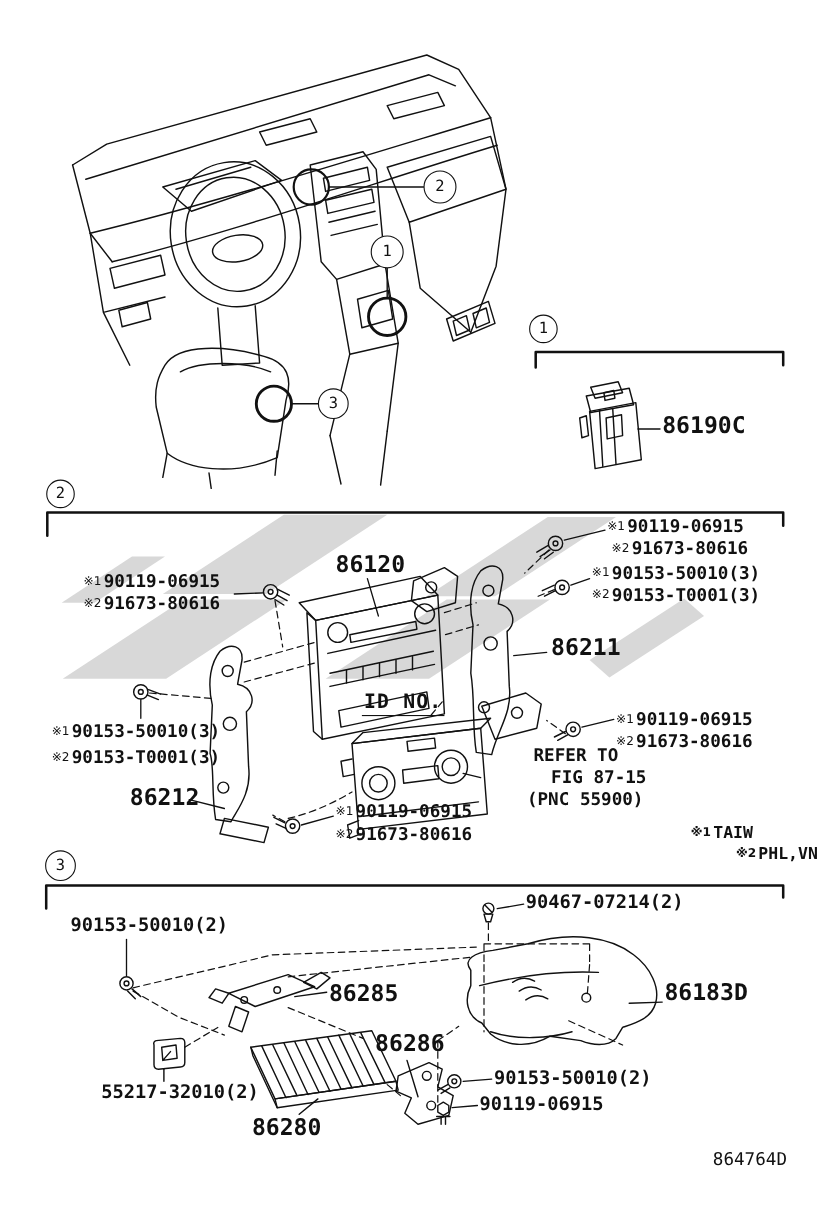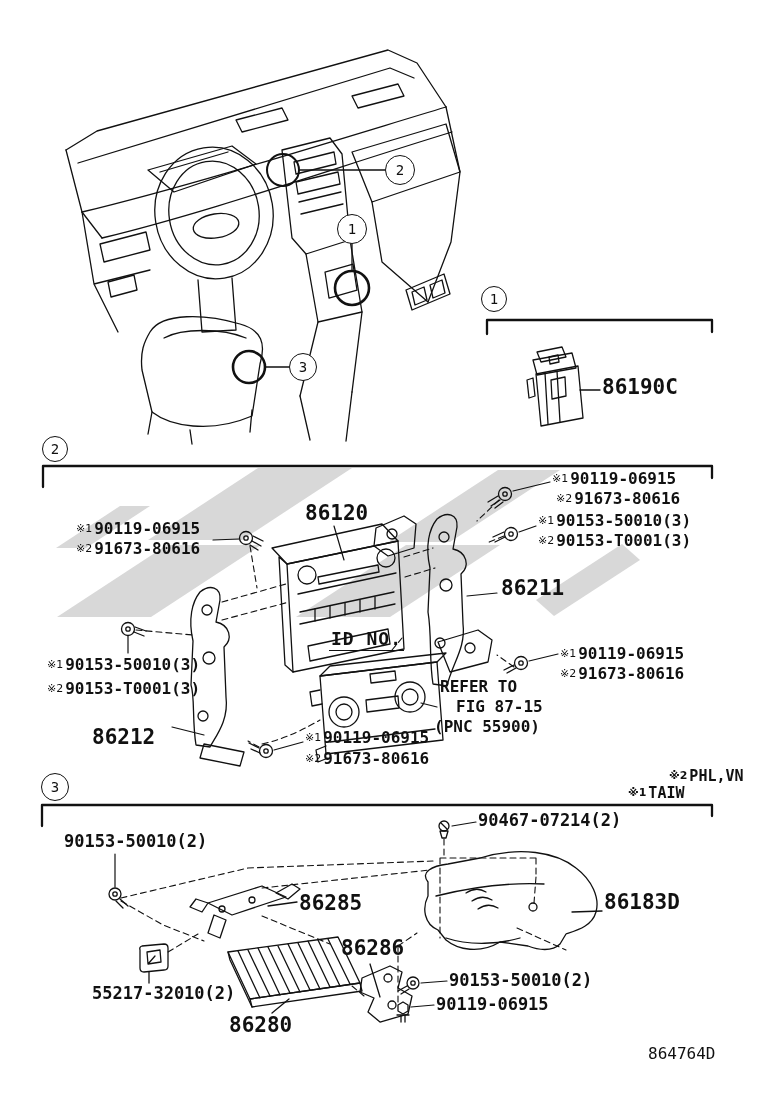--- a/index.html
+++ b/index.html
@@ -4,21 +4,21 @@
 <style>
   html,body{margin:0;padding:0;background:#ffffff;}
   .stage{position:relative;width:760px;height:1112px;background:#fff;overflow:hidden;
          font-family:"DejaVu Sans Mono",monospace;color:#111;}
   svg.art{position:absolute;left:0;top:0;}
   .lbl{position:absolute;white-space:nowrap;line-height:1.1;}
   .pn{font-weight:bold;font-size:21px;}
   .pn2{font-weight:bold;font-size:17px;}
   .alt-num{font-weight:bold;font-size:16px;}
   .star{font-size:11px;font-family:"DejaVu Sans",sans-serif;vertical-align:2px;margin-right:2px;}
-  .ref{font-weight:bold;font-size:16px;}
+  .ref{font-weight:bold;font-size:16px;padding-left:45px;}
   .idno{font-weight:bold;font-size:18px;border-bottom:1.5px solid #111;padding:0 2px 1px 2px;letter-spacing:1px;}
   .note{font-weight:bold;font-size:15px;}
   .fig{font-size:16px;}
   .circle{position:absolute;border:1.5px solid #111;border-radius:50%;
           display:flex;align-items:center;justify-content:center;
           font-size:14px;background:#fff;box-sizing:border-box;}
 </style>
 </head>
 <body>
 
@@ -273,41 +273,41 @@
       <span>2</span>
     </div>
 <div class="circle" style="left:41px;top:773px;width:28px;height:28px;">
       <span>3</span>
     </div>
 
 <div class="lbl pn" style="left:602px;top:376px;">86190C</div>
 
 <div class="lbl pn" style="left:305px;top:502px;">86120</div>
 <div class="lbl pn" style="left:501px;top:577px;">86211</div>
-<div class="lbl pn" style="left:92px;top:714px;margin-top:12px;">86212</div>
+<div class="lbl pn" style="left:118px;top:714px;">86212</div>
 <div class="lbl idno" style="left:329px;top:629px;">ID NO.</div>
 
 <div class="lbl" style="left:76px;top:520px;"><span class="star">※1</span><span class="alt-num">90119-06915</span></div>
 <div class="lbl" style="left:76px;top:540px;"><span class="star">※2</span><span class="alt-num">91673-80616</span></div>
 <div class="lbl" style="left:552px;top:470px;"><span class="star">※1</span><span class="alt-num">90119-06915</span></div>
 <div class="lbl" style="left:556px;top:490px;"><span class="star">※2</span><span class="alt-num">91673-80616</span></div>
 <div class="lbl" style="left:538px;top:512px;"><span class="star">※1</span><span class="alt-num">90153-50010(3)</span></div>
 <div class="lbl" style="left:538px;top:532px;"><span class="star">※2</span><span class="alt-num">90153-T0001(3)</span></div>
 <div class="lbl" style="left:47px;top:656px;"><span class="star">※1</span><span class="alt-num">90153-50010(3)</span></div>
 <div class="lbl" style="left:47px;top:680px;"><span class="star">※2</span><span class="alt-num">90153-T0001(3)</span></div>
 <div class="lbl" style="left:560px;top:645px;"><span class="star">※1</span><span class="alt-num">90119-06915</span></div>
 <div class="lbl" style="left:560px;top:665px;"><span class="star">※2</span><span class="alt-num">91673-80616</span></div>
 <div class="lbl" style="left:305px;top:729px;"><span class="star">※1</span><span class="alt-num">90119-06915</span></div>
 <div class="lbl" style="left:305px;top:750px;"><span class="star">※2</span><span class="alt-num">91673-80616</span></div>
 
 <div class="lbl ref" style="left:440px;top:678px;">REFER TO</div>
 <div class="lbl ref" style="left:440px;top:698px;margin-left:16px;">FIG 87-15</div>
 <div class="lbl ref" style="left:434px;top:718px;">(PNC 55900)</div>
 
-<div class="lbl note" style="left:628px;top:749px;margin-top:36px;"><span class="star">※1</span><span>TAIW</span></div>
+<div class="lbl note" style="left:628px;top:749px;"><span class="star">※1</span><span>TAIW</span></div>
 <div class="lbl note" style="left:648px;top:768px;margin-left:21px;"><span class="star">※2</span><span>PHL,VN</span></div>
 
 <div class="lbl pn2" style="left:478px;top:811px;">90467-07214(2)</div>
 <div class="lbl pn2" style="left:64px;top:832px;">90153-50010(2)</div>
 <div class="lbl pn" style="left:299px;top:892px;">86285</div>
 <div class="lbl pn" style="left:604px;top:891px;">86183D</div>
 <div class="lbl pn" style="left:341px;top:937px;">86286</div>
 <div class="lbl pn2" style="left:449px;top:971px;">90153-50010(2)</div>
 <div class="lbl pn2" style="left:436px;top:995px;">90119-06915</div>
 <div class="lbl pn2" style="left:92px;top:984px;">55217-32010(2)</div>

